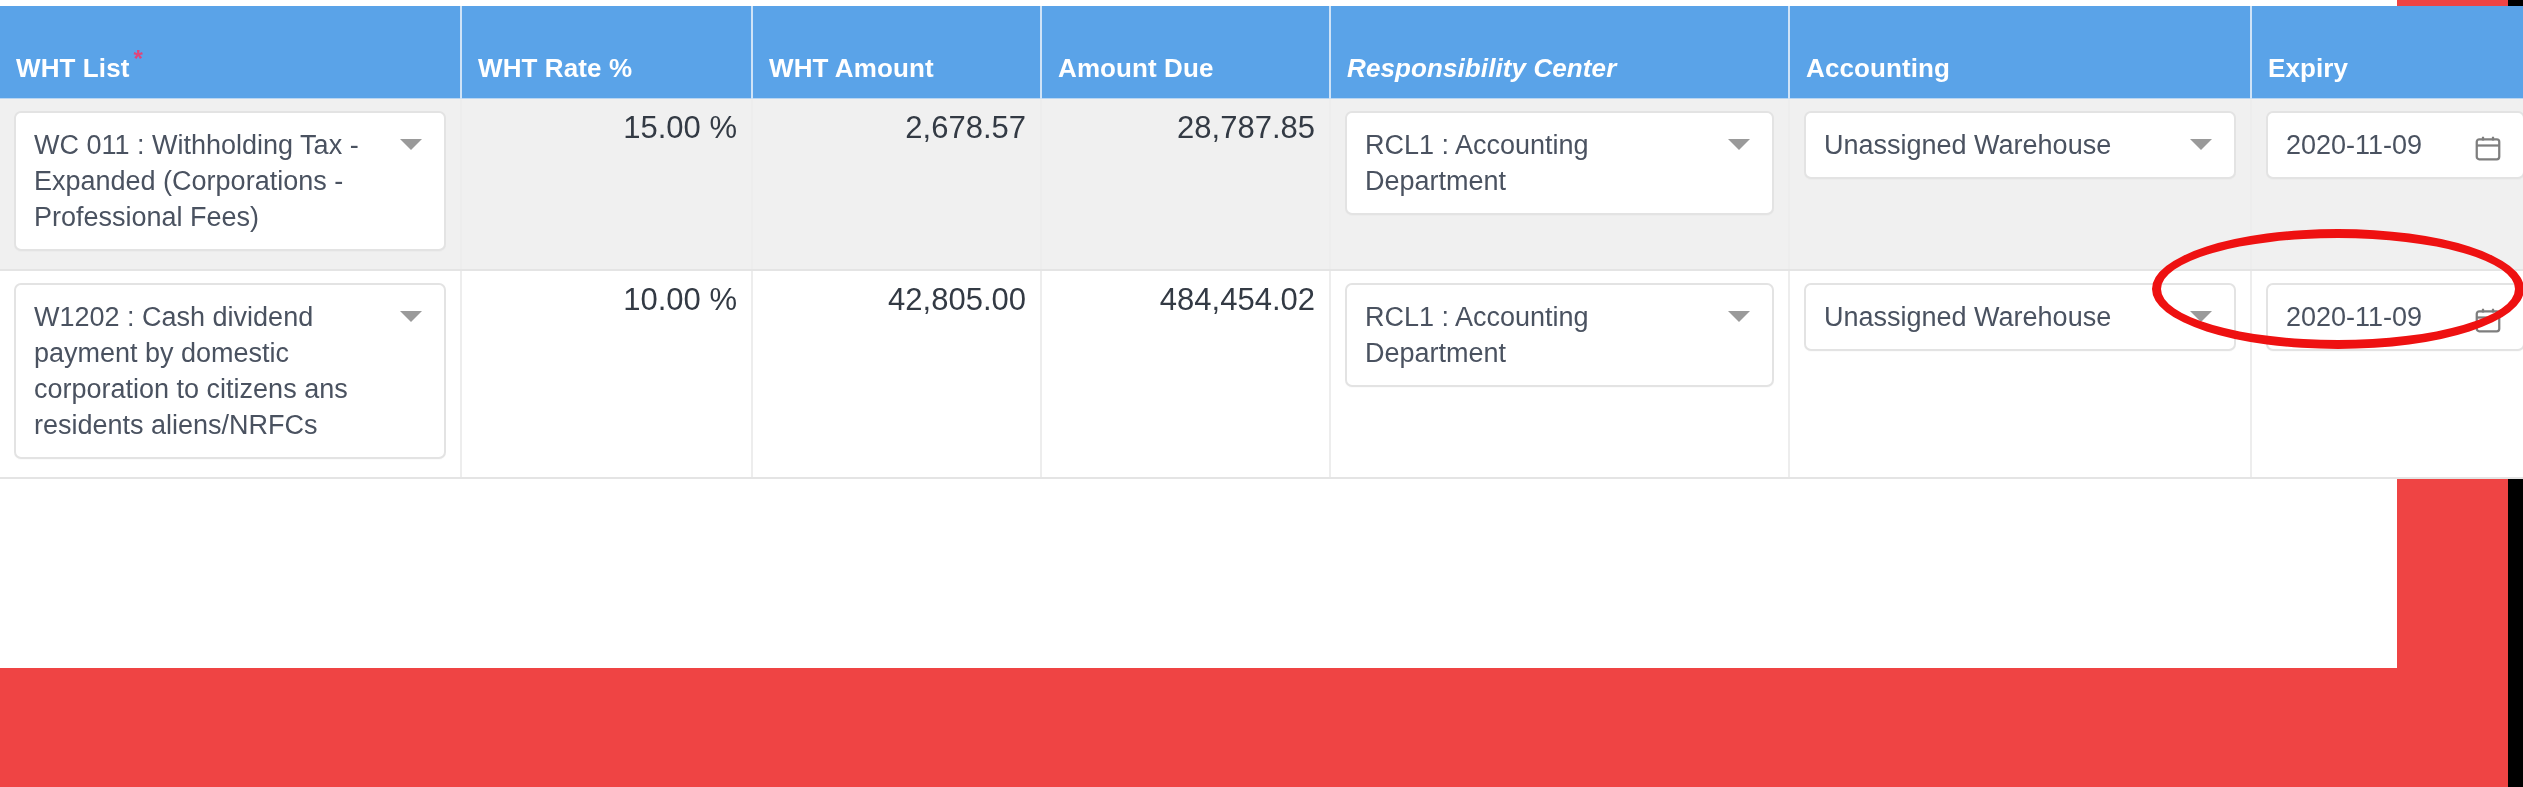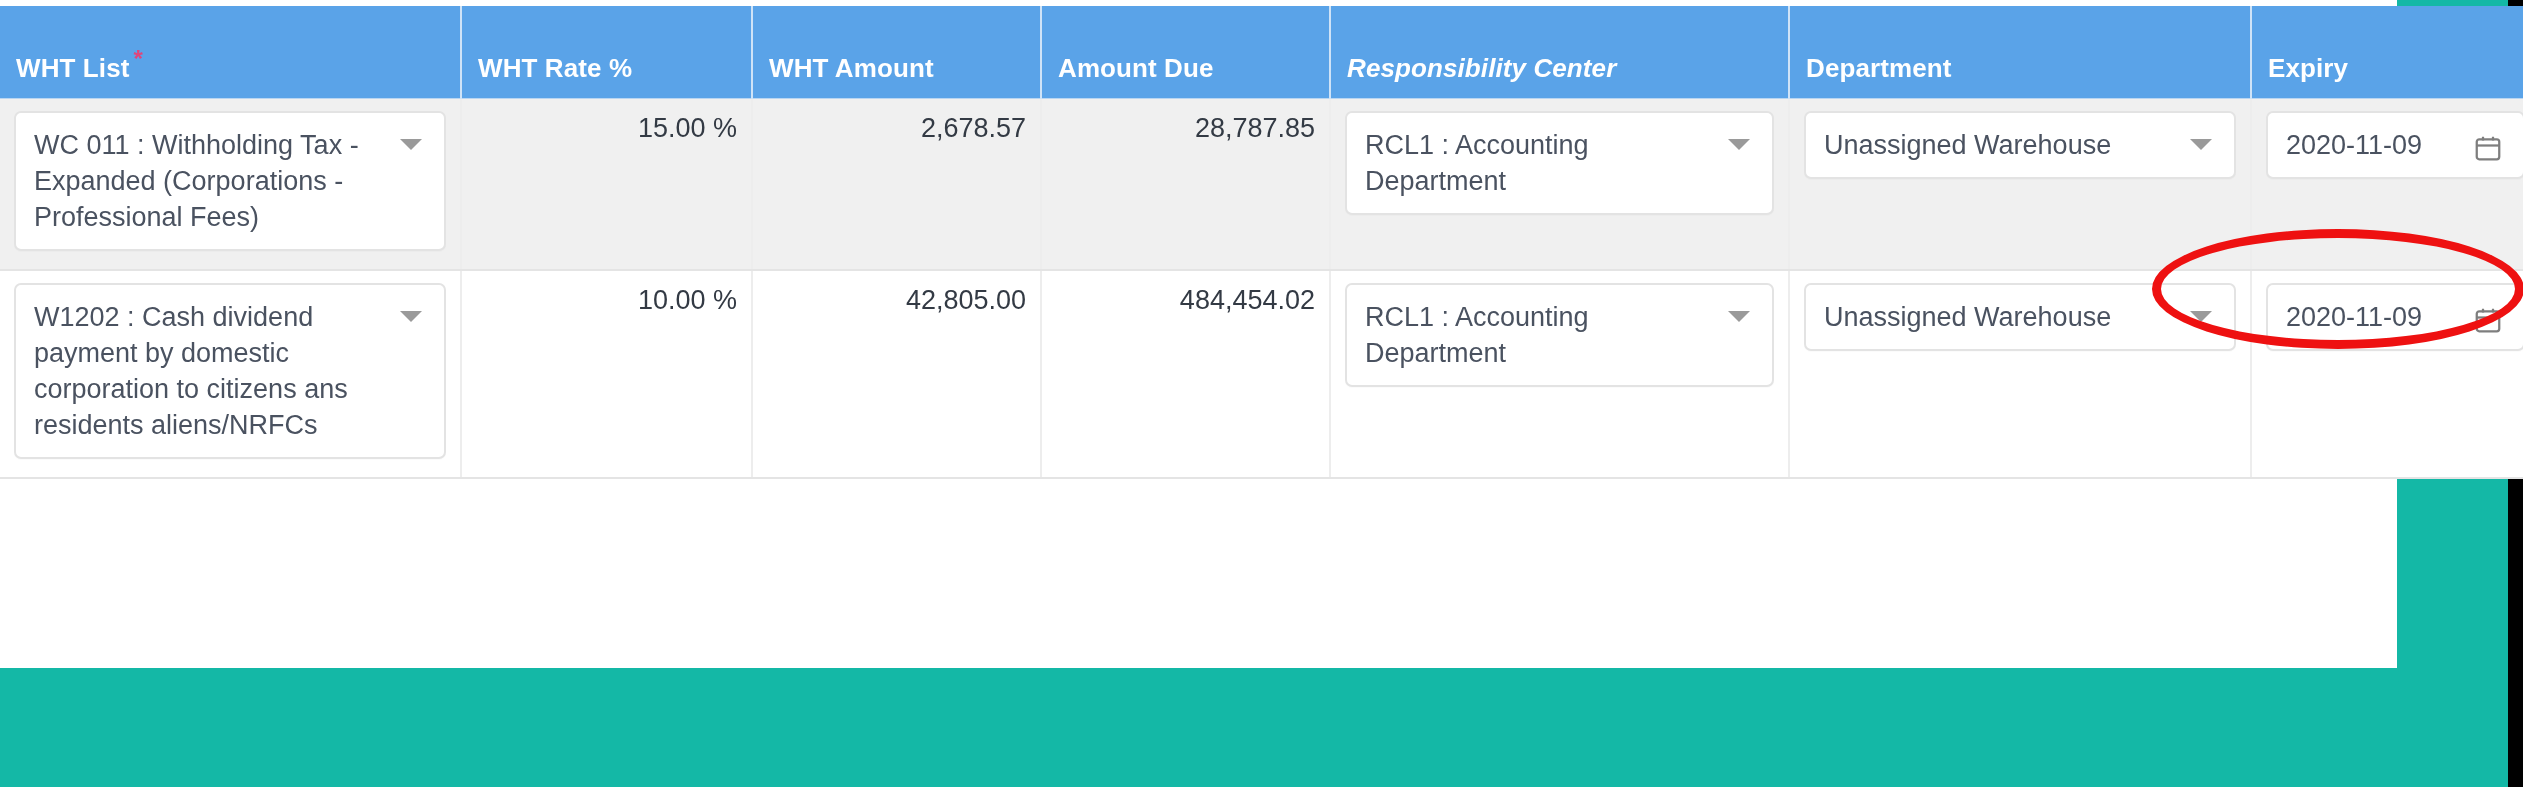--- a/index.html
+++ b/index.html
@@ -12,21 +12,21 @@
     height: 787px;
     overflow: hidden;
     font-family: "Liberation Sans", sans-serif;
   }
 
   
   #screen {
     position: relative;
     width: 2508px;
     height: 787px;
-    background: #14b8a6;
+    background: #ef4444;
   }
   #content-surface {
     position: absolute;
     left: 0;
     top: 0;
     width: 2397px;
     height: 668px;
     background: #ffffff;
   }
 
@@ -111,21 +111,21 @@
   .cal-icon {
     position: absolute;
     right: 20px;
     top: 20px;
     width: 30px;
     height: 30px;
   }
 
   .numeric {
     text-align: right;
-    font-size: 27px;
+    font-size: 31px;
     color: #333a44;
     padding-top: 16px;
     line-height: 34px;
     white-space: nowrap;
   }
 
   
   .annot-ellipse {
     position: absolute;
     left: 2152px;
@@ -147,21 +147,21 @@
   <div id="content-surface">
 
     <table class="wht-table">
       <thead>
         <tr>
           <th class="col-wht-list"><span>WHT List</span><span class="req-star">*</span></th>
           <th class="col-wht-rate">WHT Rate %</th>
           <th class="col-wht-amount">WHT Amount</th>
           <th class="col-amt-due">Amount Due</th>
           <th class="col-resp">Responsibility Center</th>
-          <th class="col-wh">Department</th>
+          <th class="col-wh">Accounting</th>
           <th class="col-expiry">Expiry</th>
 
         </tr>
       </thead>
       <tbody>
 
         <tr class="row-odd">
           <td>
             <div class="field">
               <span>WC 011 : Withholding Tax - Expanded (Corporations - Professional Fees)</span>

